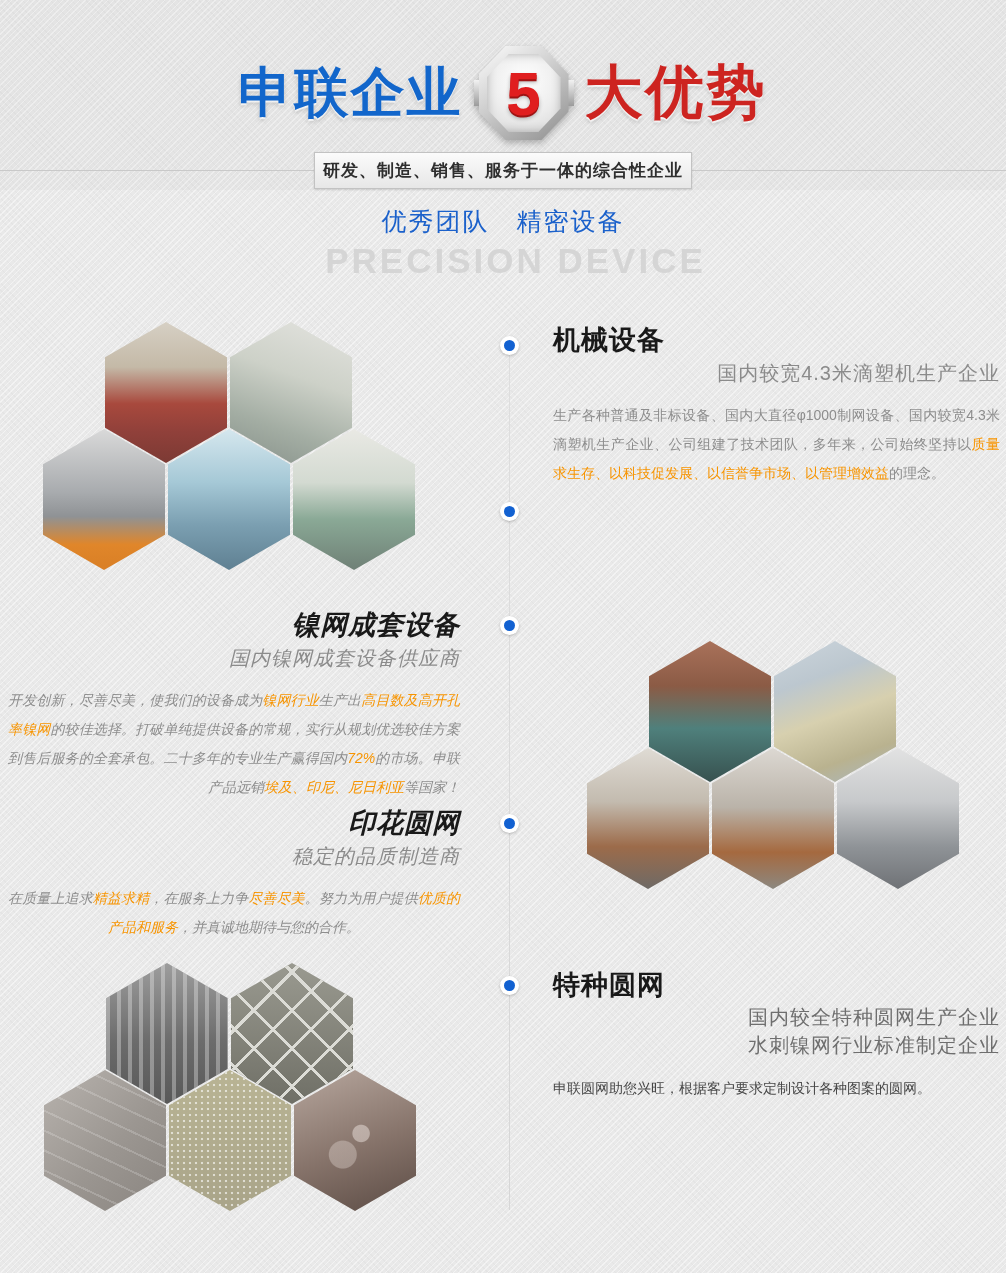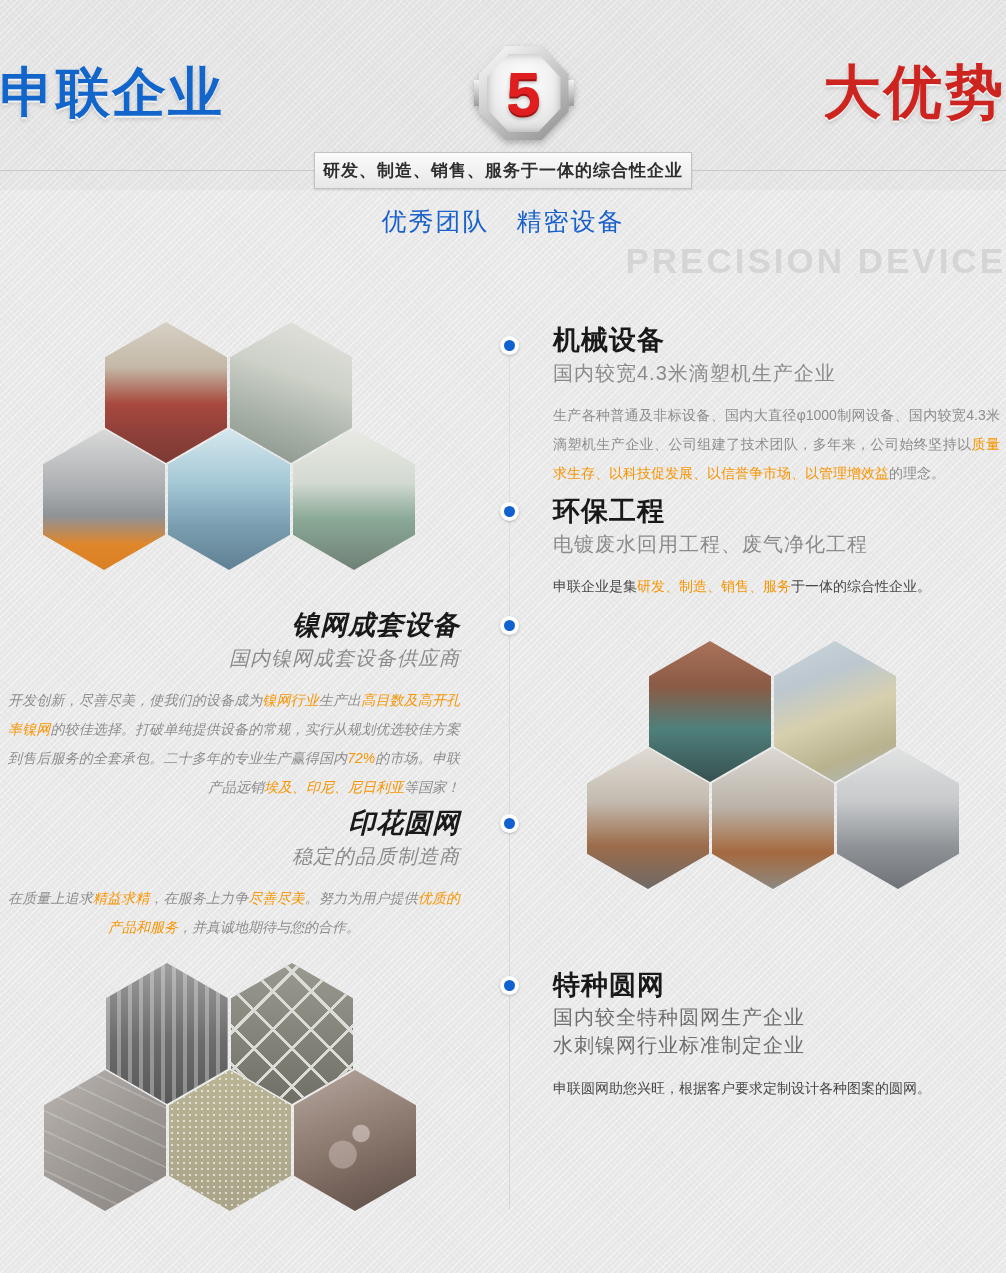--- a/index.html
+++ b/index.html
@@ -14,21 +14,21 @@
       repeating-linear-gradient(45deg, rgba(0,0,0,.02) 0 1px, rgba(0,0,0,0) 1px 5px);
   }
   .page::before { 
     content:""; position:absolute; left:0; top:0; width:100%; height:190px;
     background:rgba(0,0,0,.018); pointer-events:none;
   }
 
   
   .title-row {
     position:absolute; top:38px; left:0; width:100%; height:110px;
-    display:flex; align-items:center; justify-content:space-between; gap:28px;
+    display:flex; align-items:center; justify-content:center; gap:16px;
   }
   .t-blue {
     font-size:54px; font-weight:bold; color:#1266cb; letter-spacing:2px;
     text-shadow:0 2px 1px rgba(255,255,255,.8), 0 3px 4px rgba(0,0,0,.18);
   }
   .t-red {
     font-size:58px; font-weight:bold; color:#cd2420; letter-spacing:3px;
     text-shadow:0 2px 1px rgba(255,255,255,.8), 0 3px 4px rgba(0,0,0,.18);
   }
   .badge {
@@ -64,39 +64,39 @@
     height:37px; line-height:35px; padding:0 8px; white-space:nowrap;
     background:linear-gradient(180deg,#fbfbfb,#e7e7e7);
     border:1px solid #c2c2c2; box-shadow:0 1px 2px rgba(0,0,0,.12);
     font-size:17px; font-weight:bold; color:#2e2e2e; letter-spacing:1px;
   }
   .sub-cn {
     position:absolute; top:205px; left:0; width:100%; text-align:center;
     font-size:25px; font-weight:normal; color:#1b61cb; letter-spacing:2px;
   }
   .sub-en {
-    position:absolute; top:241px; left:0; width:100%; text-align:right;
+    position:absolute; top:241px; left:0; width:100%; text-align:center;
     font-size:35px; color:#d5d5d5; letter-spacing:3px; font-weight:bold;padding-left:25px;
   }
 
   
   .timeline { position:absolute; left:509px; top:345px; width:1px; height:865px;
     background:linear-gradient(180deg,#dedede,#d6d6d6); }
   .bullet {
     position:absolute; left:500px; width:19px; height:19px; border-radius:50%;
     background:#ffffff; box-shadow:0 1px 3px rgba(0,0,0,.22);
     display:flex; align-items:center; justify-content:center;
   }
   .bullet::after { content:""; width:11px; height:11px; border-radius:50%; background:#1261d1; }
   .b1{top:336px;} .b2{top:502px;} .b3{top:616px;} .b4{top:814px;} .b5{top:976px;}
 
   
   .sec { position:absolute; }
   .sec h2 { font-size:27px; line-height:36px; font-weight:bold; color:#191919; letter-spacing:1px; }
-  .sec .sub { font-size:20px; line-height:30px; color:#8b8b8b; letter-spacing:1px; }
+  .sec .sub { font-size:20px; line-height:30px; color:#8b8b8b; letter-spacing:1px;text-align:right; }
   .sec .body { font-size:14px; line-height:29px; margin-top:13px; }
   .body-light { color:#8d8d8d; }
   .body-dark { color:#474747; }
   .hl { color:#f79400; }
 
   .sec-right { left:553px; width:447px; text-align:left; }
   .sec-left  { left:8px;  width:452px;font-style:italic; }
   .sec-left h2, .sec-left .sub { text-align:right; }
 
   .sec-machinery { top:322px; }
@@ -194,25 +194,20 @@
   <div class="hex hx-m"></div>
   <div class="hex hx-n"></div>
   <div class="hex hx-o"></div>
 
   <div class="sec sec-right sec-machinery">
     <h2>机械设备</h2>
     <div class="sub">国内较宽4.3米滴塑机生产企业</div>
     <div class="body body-light"><span>生产各种普通及非标设备、国内大直径φ1000制网设备、国内较宽4.3米滴塑机生产企业、公司组建了技术团队，多年来，公司始终坚持以</span><span class="hl">质量求生存、以科技促发展、以信誉争市场、以管理增效益</span><span>的理念。</span></div>
   </div>
 
-  <div class="sec sec-right sec-environment">
-    <h2>环保工程</h2>
-    <div class="sub">电镀废水回用工程、废气净化工程</div>
-    <div class="body body-dark"><span>申联企业是集</span><span class="hl">研发、制造、销售、服务</span><span>于一体的综合性企业。</span></div>
-  </div>
 
   <div class="sec sec-left sec-nickel">
     <h2>镍网成套设备</h2>
     <div class="sub">国内镍网成套设备供应商</div>
     <div class="body body-light"><span>开发创新，尽善尽美，使我们的设备成为</span><span class="hl">镍网行业</span><span>生产出</span><span class="hl">高目数及高开孔率镍网</span><span>的较佳选择。打破单纯提供设备的常规，实行从规划优选较佳方案到售后服务的全套承包。二十多年的专业生产赢得国内</span><span class="hl">72%</span><span>的市场。申联产品远销</span><span class="hl">埃及、印尼、尼日利亚</span><span>等国家！</span></div>
   </div>
 
   <div class="sec sec-right sec-special">
     <h2>特种圆网</h2>
     <div class="sub">国内较全特种圆网生产企业</div>

